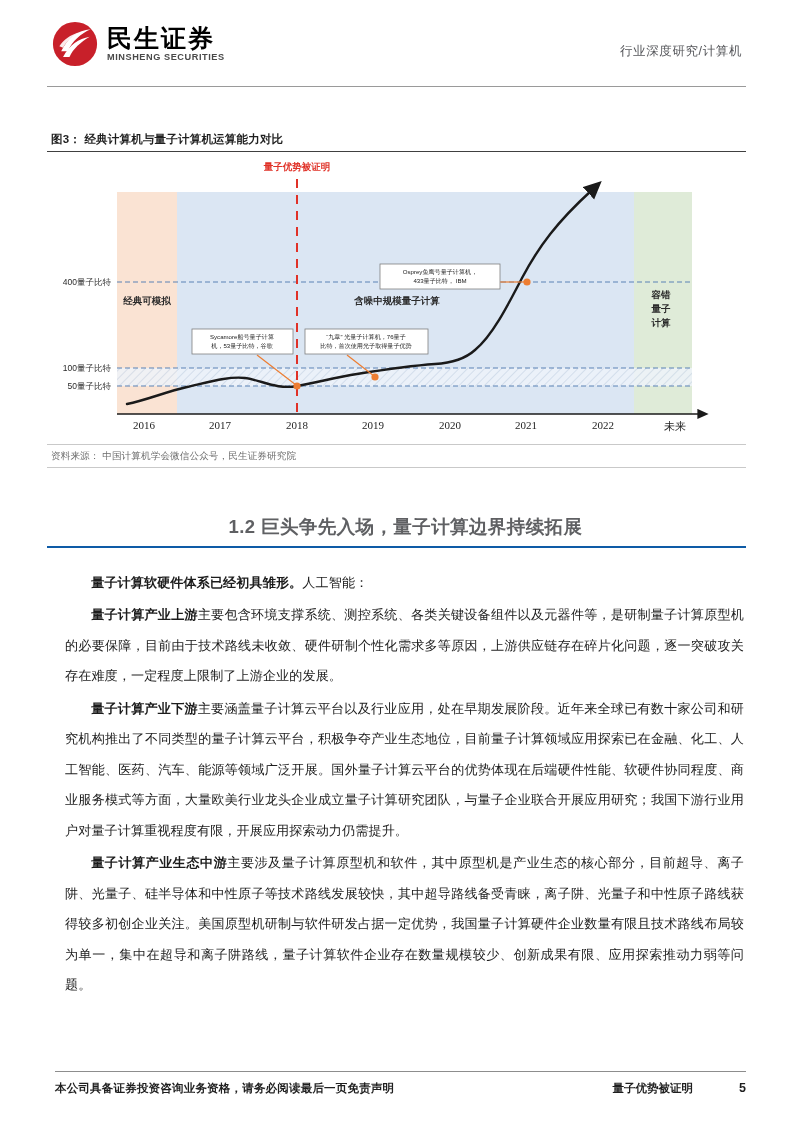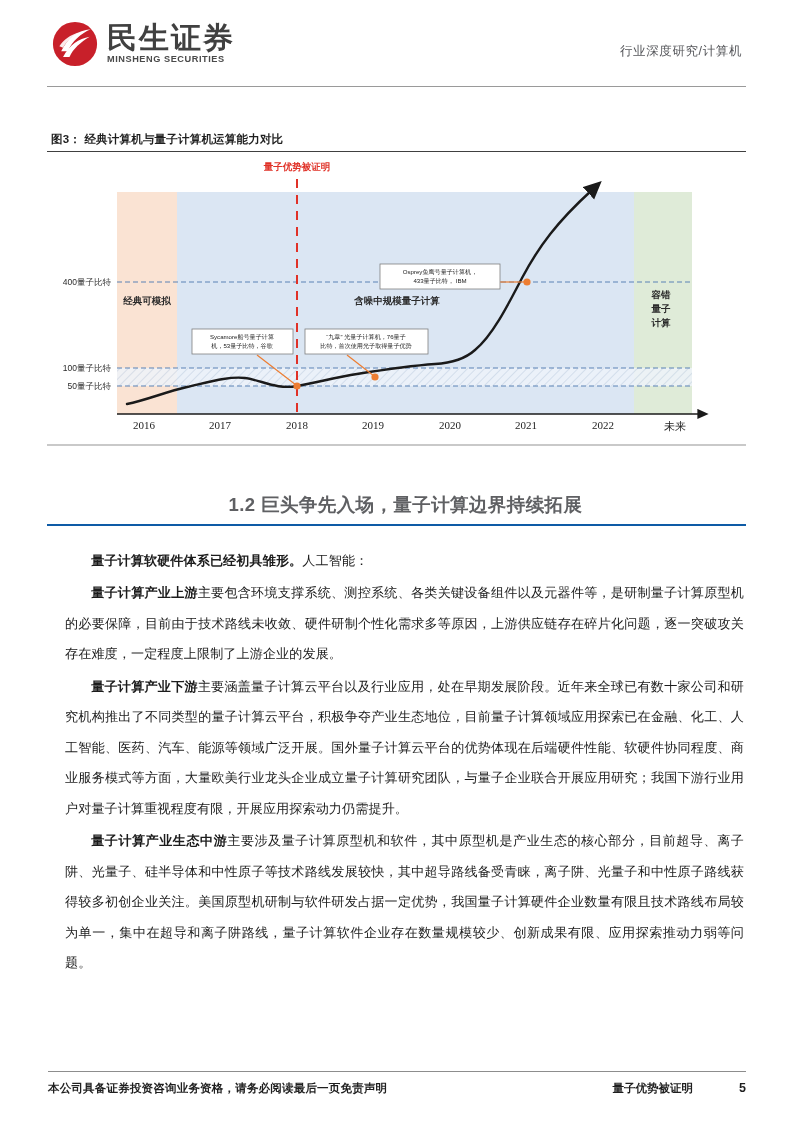--- a/index.html
+++ b/index.html
@@ -43,24 +43,24 @@
     flex: 0 0 46px;
   }
   .brand-text {
     display: flex;
     flex-direction: column;
     justify-content: center;
     gap: 2px;
   }
   .brand-cn {
     font-family: "DejaVu Sans", sans-serif;
-    font-size: 30px;
+    font-size: 25px;
     font-weight: bold;
     letter-spacing: 2px;
-    color: #404040;
+    color: #000000;
     line-height: 1;
   }
   .brand-en {
     font-size: 9.2px;
     font-weight: bold;
     letter-spacing: 0.55px;
     color: #4a4a4a;
     line-height: 1;
   }
   .header-right {
@@ -147,21 +147,21 @@
     text-justify: inter-ideograph;
     text-indent: 2em;
     margin: 0 0 2px 0;
     letter-spacing: 0.1px;
   }
   .para b { font-weight: bold; }
 
   
   .footer {
     position: absolute;
-    left: 48px;
+    left: 55px;
     right: 47px;
     bottom: 26px;
   }
   .footer-rule {
     height: 1.4px;
     background: #8d8d8d;
     margin-bottom: 9px;
   }
   .footer-row {
     display: flex;
@@ -271,20 +271,21 @@
 
         <line x1="300" y1="203" x2="327" y2="224" stroke="#ed7d31" stroke-width="1.2"></line>
         <circle cx="328" cy="225" r="3.6" fill="#ed7d31"></circle>
         <rect x="258" y="177" width="123" height="25" fill="#ffffff" stroke="#7f7f7f" stroke-width="0.8"></rect>
         <text x="319" y="187" text-anchor="middle" font-family="'Liberation Sans',sans-serif" font-size="6.1" fill="#1a1a1a">“九章” 光量子计算机，76量子</text>
         <text x="319" y="196" text-anchor="middle" font-family="'Liberation Sans',sans-serif" font-size="6.1" fill="#1a1a1a">比特，首次使用光子取得量子优势</text>
       </svg>
     </div>
 
     <div class="fig-source-rule"></div>
+    <div class="fig-source">资料来源： 中国计算机学会微信公众号，民生证券研究院</div>
     <div class="fig-source-rule-bottom"></div>
   </div>
 
   <div class="section-heading">1.2 巨头争先入场，量子计算边界持续拓展</div>
   <div class="heading-rule"></div>
 
   <div class="body-copy">
     <p class="para"><b>量子计算软硬件体系已经初具雏形。</b><span>人工智能：</span></p>
     <p class="para"><b>量子计算产业上游</b><span>主要包含环境支撑系统、测控系统、各类关键设备组件以及元器件等，是研制量子计算原型机的必要保障，目前由于技术路线未收敛、硬件研制个性化需求多等原因，上游供应链存在碎片化问题，逐一突破攻关存在难度，一定程度上限制了上游企业的发展。</span></p>
     <p class="para"><b>量子计算产业下游</b><span>主要涵盖量子计算云平台以及行业应用，处在早期发展阶段。近年来全球已有数十家公司和研究机构推出了不同类型的量子计算云平台，积极争夺产业生态地位，目前量子计算领域应用探索已在金融、化工、人工智能、医药、汽车、能源等领域广泛开展。国外量子计算云平台的优势体现在后端硬件性能、软硬件协同程度、商业服务模式等方面，大量欧美行业龙头企业成立量子计算研究团队，与量子企业联合开展应用研究；我国下游行业用户对量子计算重视程度有限，开展应用探索动力仍需提升。</span></p>

